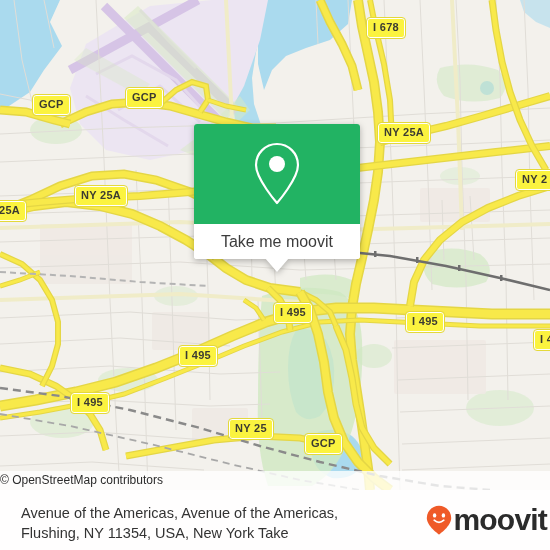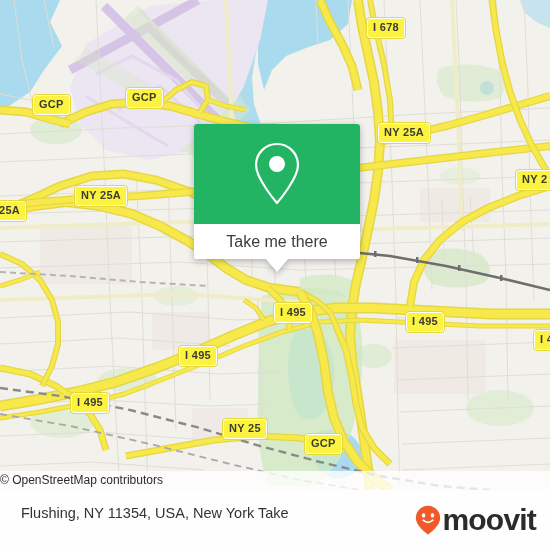--- a/index.html
+++ b/index.html
@@ -132,21 +132,21 @@
     left: 21px;
     top: 13px;
     width: 375px;
     color: #333333;
     font-family: "Liberation Sans", sans-serif;
     font-size: 14.5px;
     line-height: 20px;
   }
   #footer-logo {
     position: absolute;
-    right: 14px;
+    right: 3px;
     top: 15px;
     display: flex;
     align-items: center;
     height: 30px;
   }
   #logo-word {
     color: #2b2b2b;
     font-family: "Liberation Sans", sans-serif;
     font-size: 30px;
     font-weight: bold;
@@ -437,43 +437,44 @@
     <div class="shield" style="left:367px; top:18px;">I 678</div>
     <div class="shield" style="left:378px; top:123px;">NY 25A</div>
     <div class="shield" style="left:75px; top:186px;">NY 25A</div>
     <div class="shield" style="left:-7px; top:201px;">25A</div>
     <div class="shield" style="left:516px; top:170px;">NY 2</div>
     <div class="shield" style="left:274px; top:303px;">I 495</div>
     <div class="shield" style="left:179px; top:346px;">I 495</div>
     <div class="shield" style="left:406px; top:312px;">I 495</div>
     <div class="shield" style="left:534px; top:330px;">I 4</div>
     <div class="shield" style="left:71px; top:393px;">I 495</div>
-    <div class="shield" style="left:223px; top:419px;">NY 25</div>
+    <div class="shield" style="left:229px; top:419px;">NY 25</div>
     <div class="shield" style="left:305px; top:434px;">GCP</div>
 
     <div id="attribution">© OpenStreetMap contributors</div>
 
     <div id="callout">
       <div id="callout-body">
         <div id="callout-head">
           <svg width="54" height="66" viewBox="0 0 54 66" fill="none">
             <path d="M27 3 C15.4 3 6 12.4 6 24 C6 38 27 62 27 62 C27 62 48 38 48 24 C48 12.4 38.6 3 27 3 Z" stroke="#ffffff" stroke-width="2.2" fill="none" stroke-linejoin="round"></path>
             <circle cx="27" cy="23" r="8" fill="#ffffff"></circle>
           </svg>
         </div>
         <div id="callout-foot">
-          <span id="callout-label">Take me there</span>
+          <span id="callout-label">Take me moovit</span>
         </div>
       </div>
       <div id="callout-tail"></div>
     </div>
   </div>
 
   <div id="footer">
     <div id="footer-caption">
+      <div>Avenue of the Americas, Avenue of the Americas,</div>
       <div>Flushing, NY 11354, USA, New York Take</div>
     </div>
     <div id="footer-logo">
       <svg width="26" height="30" viewBox="0 0 26 30">
         <path d="M13 0.8 C6.2 0.8 0.8 6.2 0.8 12.9 C0.8 21.2 13 29.4 13 29.4 C13 29.4 25.2 21.2 25.2 12.9 C25.2 6.2 19.8 0.8 13 0.8 Z" fill="#ef5a28"></path>
         <ellipse cx="8.6" cy="10.4" rx="1.7" ry="2.2" fill="#ffffff"></ellipse>
         <ellipse cx="17.4" cy="10.4" rx="1.7" ry="2.2" fill="#ffffff"></ellipse>
         <path d="M8.2 15.2 Q13 19.6 17.8 15.2" stroke="#ffffff" stroke-width="1.7" fill="none" stroke-linecap="round"></path>
       </svg>
       <span id="logo-word">moovit</span>

